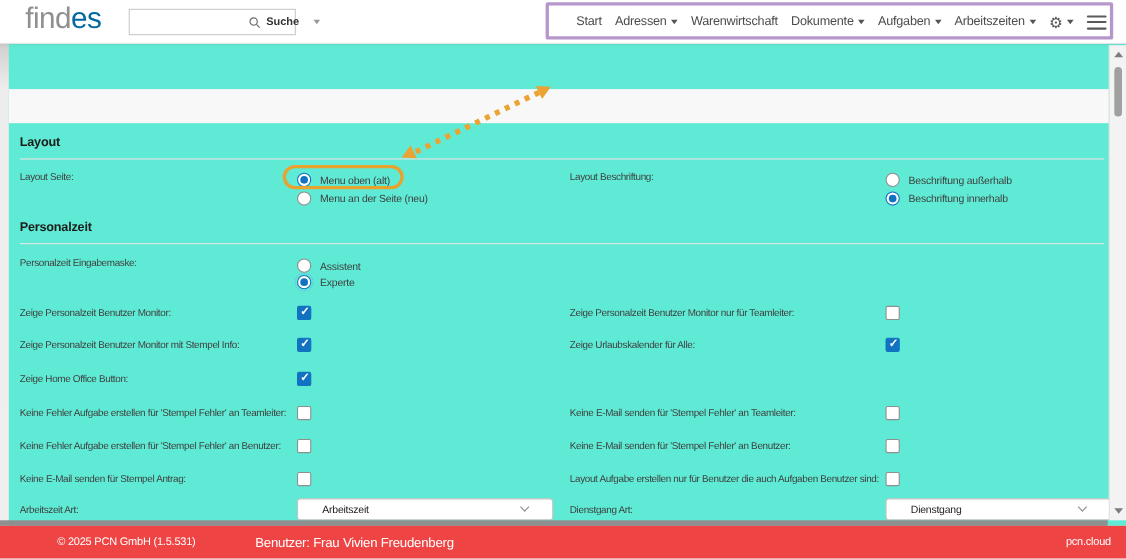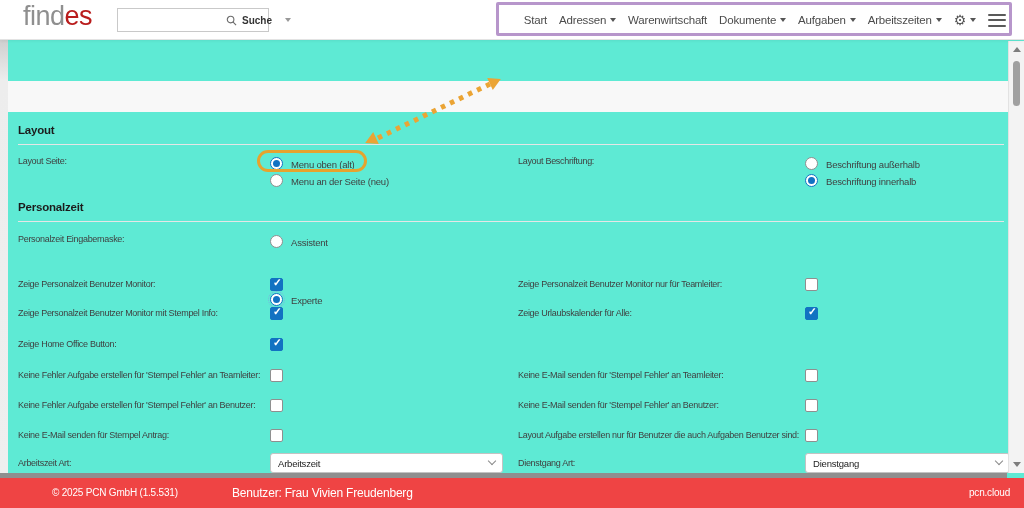--- a/index.html
+++ b/index.html
@@ -5,21 +5,21 @@
   * { margin:0; padding:0; box-sizing:border-box; }
   html,body { width:1024px; height:508px; }
   body { font-family:"Liberation Sans", sans-serif; background:#fff; overflow:hidden; }
   #page { position:relative; width:1024px; height:508px; background:#fff; overflow:hidden; }
 
   
   .header { position:absolute; left:0; top:0; width:1024px; height:40px; background:#fff;
             border-bottom:1px solid #e3e3e3; box-shadow:0 1px 3px rgba(0,0,0,.06); z-index:5; }
   .logo { position:absolute; left:23px; top:1px; font-size:27px; letter-spacing:-0.5px; cursor:pointer; }
   .logo .lg-gray { color:#8f8f8f; }
-  .logo .lg-blue { color:#b91c1c; }
+  .logo .lg-blue { color:#0369a1; }
   .searchbox { position:absolute; left:117px; top:8px; width:152px; height:24px; background:#fff;
                border:1px solid #c9c9c9; display:flex; align-items:center; }
   .searchbox .mag { margin-left:108px; width:11px; height:11px; flex:none; }
   .searchbox .s-label { font-size:10px; font-weight:bold; color:#333; margin-left:5px; }
   .caret { width:0; height:0; border-left:3.5px solid transparent; border-right:3.5px solid transparent;
            border-top:4px solid #555; display:inline-block; }
   .searchbox .caret { margin-left:13px; border-top-color:#999; }
 
   .nav { position:absolute; right:18px; top:0; height:40px; display:flex; align-items:center; gap:12px; }
   .nav-item { display:flex; align-items:center; gap:4px; font-size:11.5px; letter-spacing:-0.2px;
@@ -56,21 +56,21 @@
   .radio-opt { display:flex; align-items:flex-end; gap:8px; height:17px; cursor:pointer; }
   .radio-opt.tight { height:15px; }
   .rd { width:13px; height:13px; border:1px solid #8f8f8f; border-radius:50%; background:#fff; position:relative; flex:none; }
   .rd.checked { border-color:#1272c2; }
   .rd.checked::after { content:""; position:absolute; left:2px; top:2px; width:7px; height:7px;
                        background:#1272c2; border-radius:50%; }
   .rd.focusring { outline:1px dotted #7ab0e0; outline-offset:1px; }
   .opt-label { font-size:9.5px; letter-spacing:-0.2px; color:#3f3f3f; white-space:nowrap; }
 
   .select { position:absolute; top:-2px; height:20px; background:#fff; border:1px solid #c3c3c3; border-radius:3px;
-            display:flex; align-items:center; padding:0 7px; cursor:pointer; }
+            display:flex; align-items:center; padding:0 22px; cursor:pointer; }
   .select .sel-value { font-size:9.5px; letter-spacing:-0.2px; color:#222; flex:1; white-space:nowrap; }
   .sel-caret { width:6px; height:6px; border-right:1.2px solid #8a8a8a; border-bottom:1.2px solid #8a8a8a;
                transform:rotate(45deg); margin-top:-4px; flex:none; }
   .select.w-l { width:233px; } .select.w-r { width:205px; }
 
   
   .anno-highlight { position:absolute; left:257px; top:110px; width:110px; height:22px;
                     border:3px solid #e6a32e; border-radius:12px; z-index:4; pointer-events:none; }
   .anno-arrow { position:absolute; left:358px; top:30px; width:160px; height:85px; z-index:4; pointer-events:none; }
 
@@ -174,21 +174,21 @@
           <span class="opt-label">Beschriftung innerhalb</span>
         </div>
       </div>
     </div>
 
     <div class="sec-title" style="top:161px;">Personalzeit</div>
     <div class="sec-rule" style="top:181px;"></div>
 
     <div class="frow" style="top:191px;">
       <div class="lbl l">Personalzeit Eingabemaske:</div>
-      <div class="radio-group ctl-l" style="top:2px;gap:43px;">
+      <div class="radio-group ctl-l" style="top:2px;">
         <div class="radio-opt tight">
           <span class="rd"></span>
           <span class="opt-label">Assistent</span>
         </div>
         <div class="radio-opt tight">
           <span class="rd checked focusring"></span>
           <span class="opt-label">Experte</span>
         </div>
       </div>
     </div>

